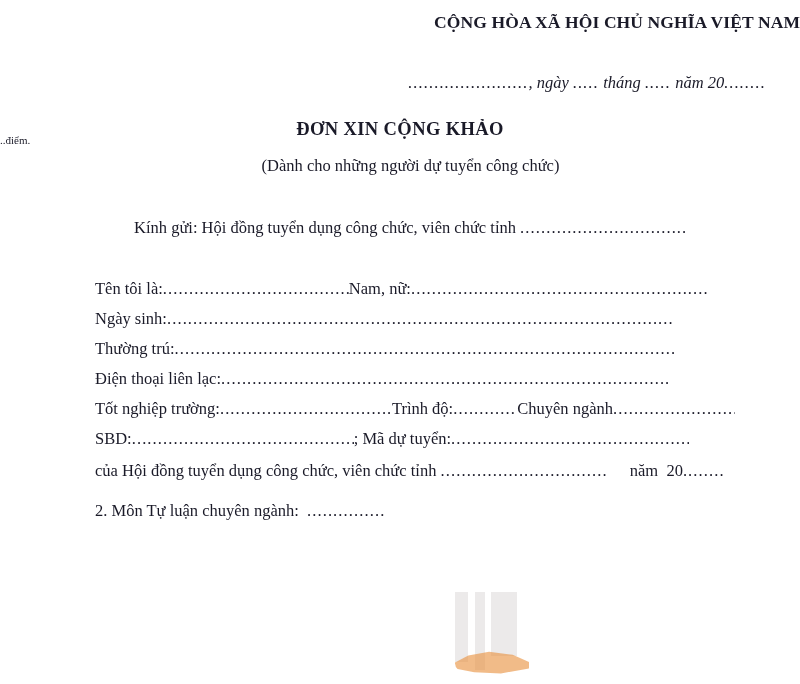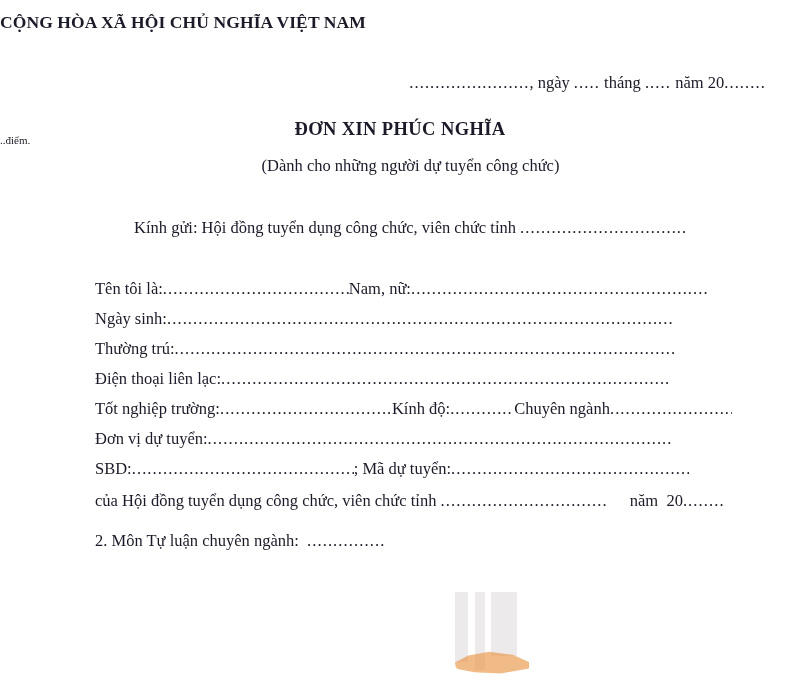--- a/index.html
+++ b/index.html
@@ -46,21 +46,21 @@
     background: #e8913f;
     opacity: .62;
     border-radius: 0 0 40% 55%;
     clip-path: polygon(0% 42%, 18% 18%, 46% 6%, 78% 16%, 100% 40%, 100% 62%, 62% 78%, 26% 74%, 0% 62%);
   }
 
   .layer { position: relative; z-index: 2; }
 
   
   .header {
-    text-align: left;
+    text-align: right;
     padding-top: 12px;
   }
   .nation-line {
     font-weight: bold;
     font-size: 17.5px;
     letter-spacing: .1px;
   }
   .motto-wrap {
     display: inline-block;
     margin-top: 4px;
@@ -74,20 +74,21 @@
     background: #2b2b38;
     margin: 4px auto 0;
     width: 74%;
   }
 
   
   .date-line {
     margin-top: 22px;
     padding-right: 34px;
     text-align: right;
+    font-style: italic;
     font-size: 16.5px;
   }
 
   
   .bleed-fragment {
     position: absolute;
     left: 0px;
     top: 134px;
     font-size: 11px;
     z-index: 3;
@@ -192,39 +193,38 @@
     <div class="header">
       <div class="nation-line">CỘNG HÒA XÃ HỘI CHỦ NGHĨA VIỆT NAM</div>
       <div class="motto-wrap">
         <div class="motto-rule"></div>
       </div>
     </div>
 
     <div class="date-line"><span class="dots">.......................</span><span class="seg">, ngày </span><span class="dots">.....</span><span class="seg"> tháng </span><span class="dots">.....</span><span class="seg"> năm 20</span><span class="dots">........</span></div>
 
     <div class="title-block">
-      <div class="doc-title">ĐƠN XIN PHÚC NGHĨA</div>
+      <div class="doc-title">ĐƠN XIN CỘNG KHẢO</div>
       <div class="doc-subtitle">(Dành cho những người dự tuyển công chức)</div>
     </div>
 
     <div class="recipient"><span class="seg">Kính gửi: Hội đồng tuyển dụng công chức, viên chức tỉnh </span><span class="dots">................................</span></div>
 
     <div class="body-block">
 
       <div class="field-row"><span class="seg">Tên tôi là:</span><span class="dots-fill f-1">........................................</span><span class="seg">Nam, nữ:</span><span class="dots-fill f-2">.........................................................</span></div>
 
       <div class="field-row"><span class="seg">Ngày sinh:</span><span class="dots-fill f-full">.................................................................................................</span></div>
 
       <div class="field-row"><span class="seg">Thường trú:</span><span class="dots-fill f-full">................................................................................................</span></div>
 
       <div class="field-row"><span class="seg">Điện thoại liên lạc:</span><span class="dots-fill f-full">......................................................................................</span></div>
 
-      <div class="field-row"><span class="seg">Tốt nghiệp trường:</span><span class="dots-fill f-tn">...................................</span><span class="seg">Kính độ:</span><span class="dots-fill f-td">............</span><span class="seg">Chuyên ngành</span><span class="dots-fill f-cn">........................</span></div>
-
-      <div class="field-row"><span class="seg">Đơn vị dự tuyển:</span><span class="dots-fill f-full">.........................................................................................</span></div>
+      <div class="field-row"><span class="seg">Tốt nghiệp trường:</span><span class="dots-fill f-tn">...................................</span><span class="seg">Trình độ:</span><span class="dots-fill f-td">............</span><span class="seg">Chuyên ngành</span><span class="dots-fill f-cn">........................</span></div>
+
 
       <div class="field-row"><span class="seg">SBD:</span><span class="dots-fill f-sbd">..............................................</span><span class="seg">; Mã dự tuyển:</span><span class="dots-fill f-ma">...............................................</span></div>
 
       <div class="para">
         <div class="para-line"><span class="seg">của Hội đồng tuyển dụng công chức, viên chức tỉnh </span><span class="dots">................................</span><span class="gap-md"></span><span class="seg">năm  20</span><span class="dots">........</span></div>
       </div>
 
       <div class="subject-list">
         <div class="subject-row"><span class="subject-label">2. Môn Tự luận chuyên ngành:</span><span class="dots">...............</span></div>
       </div>

